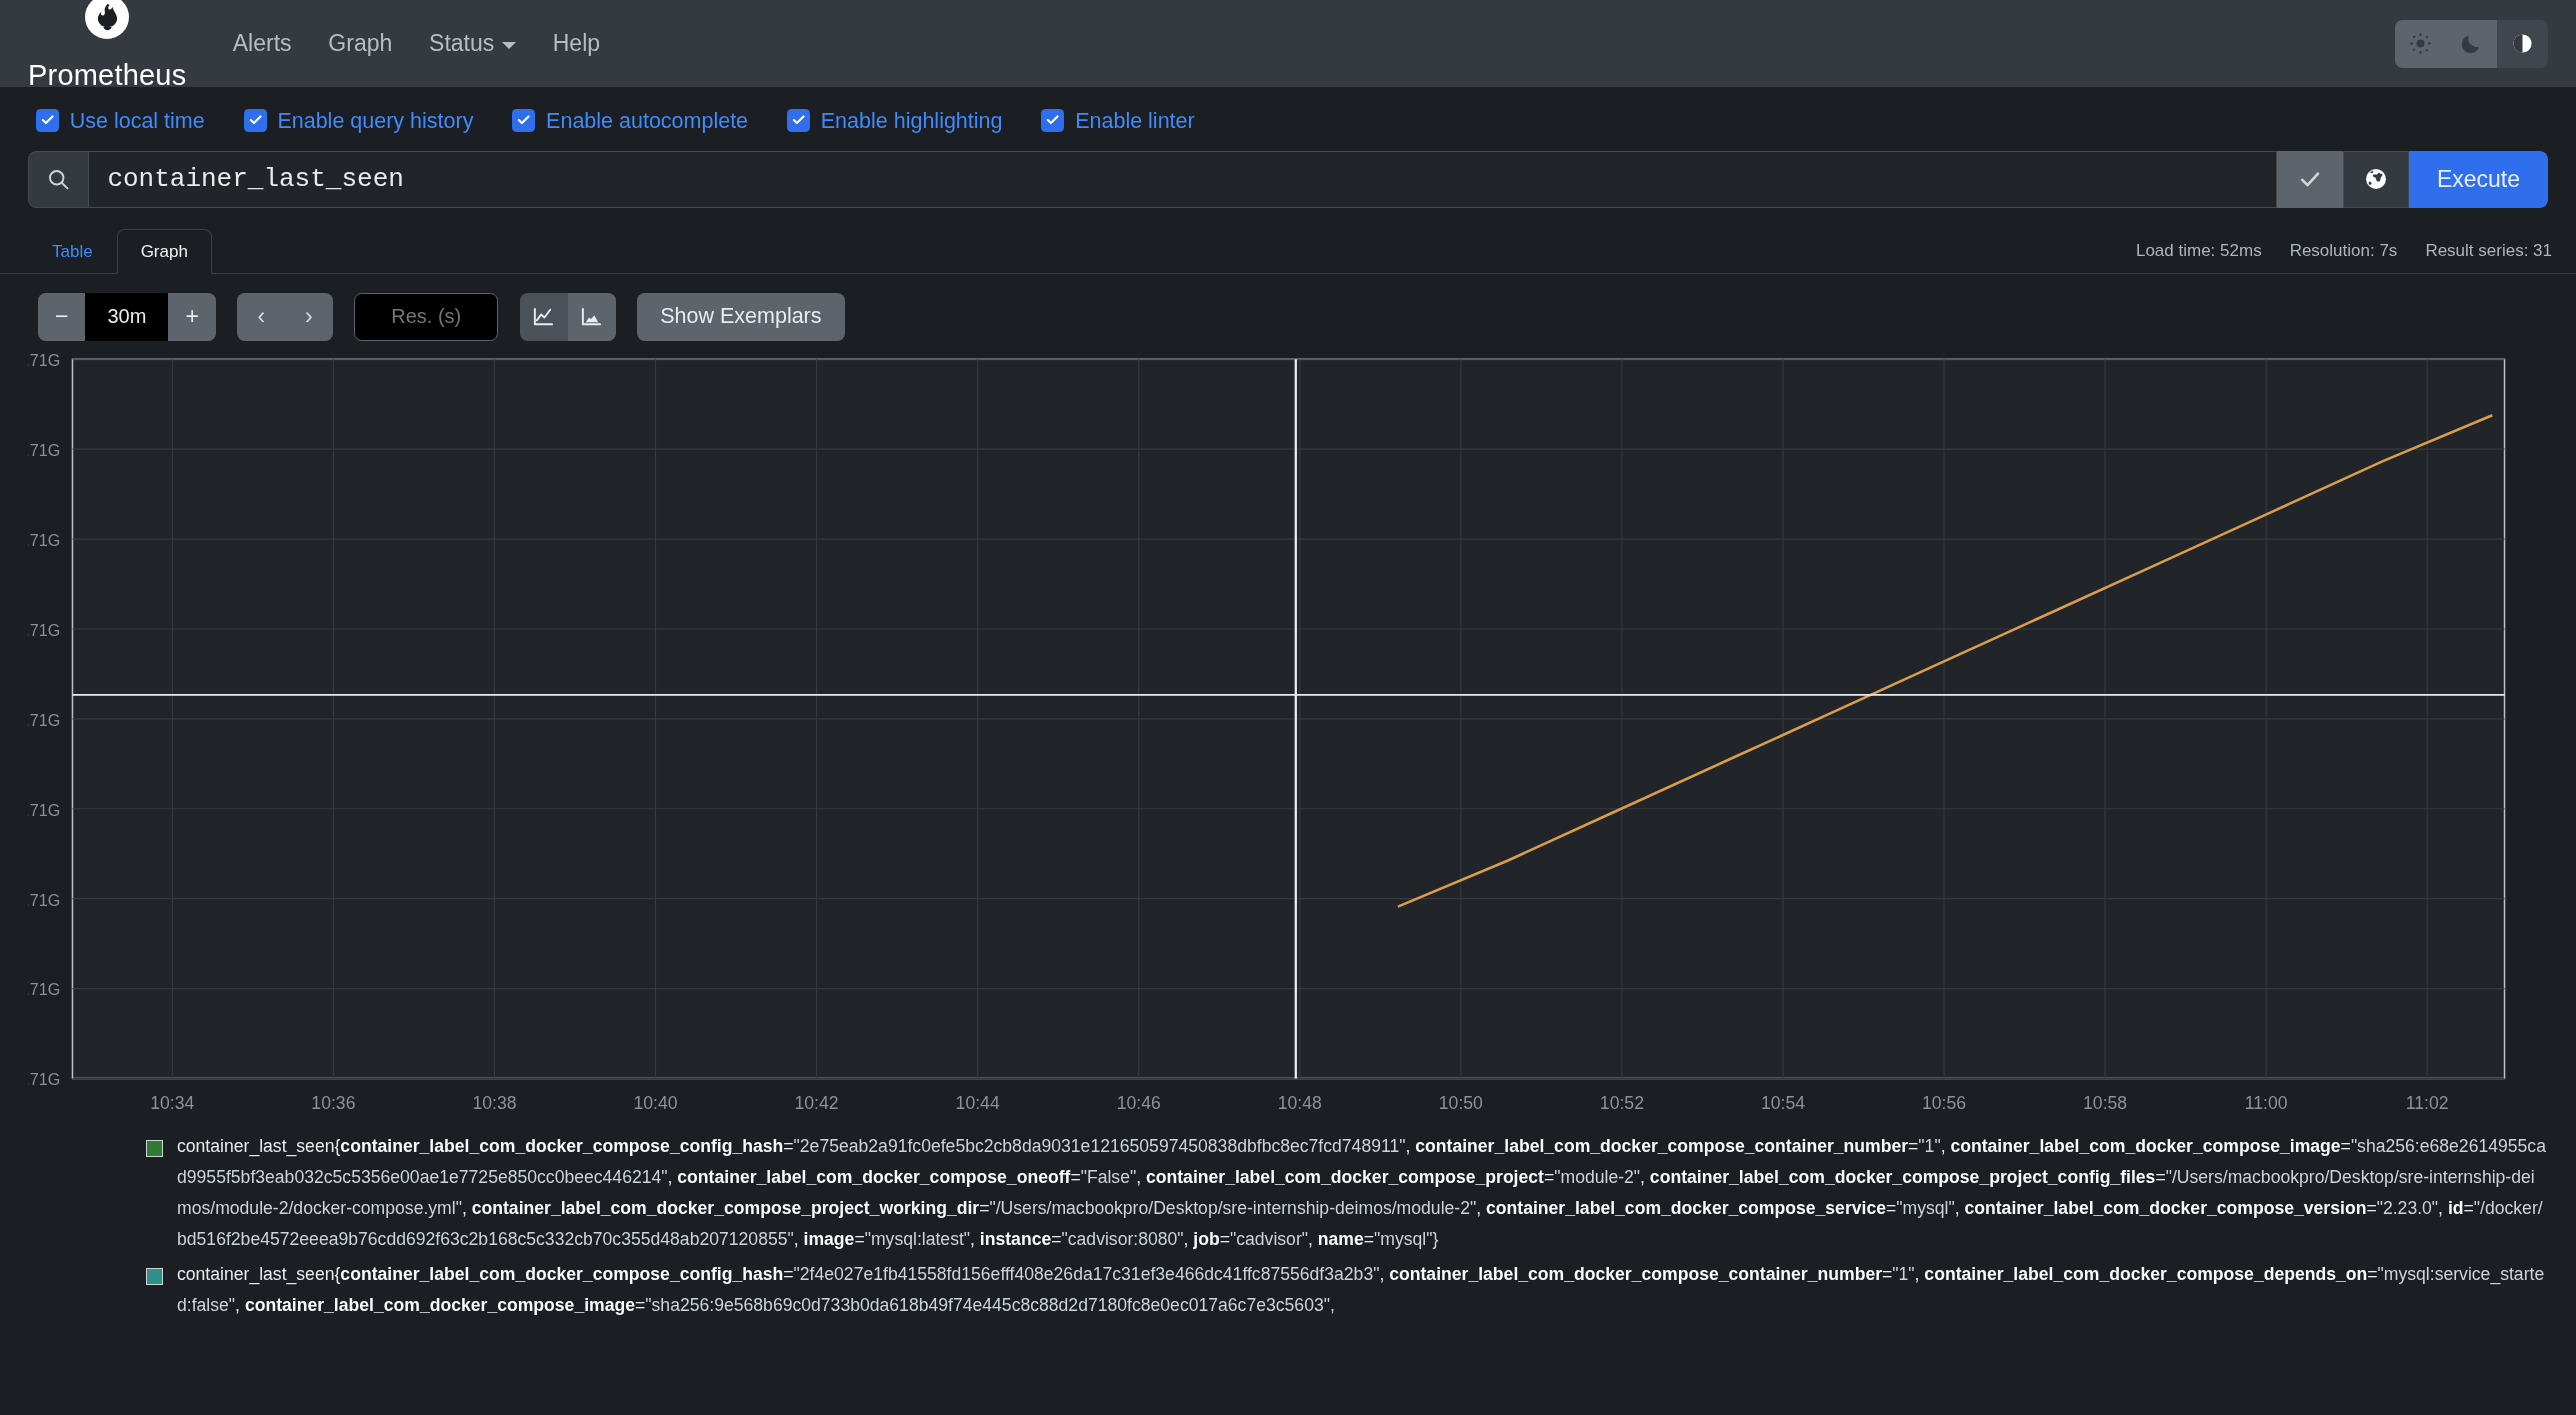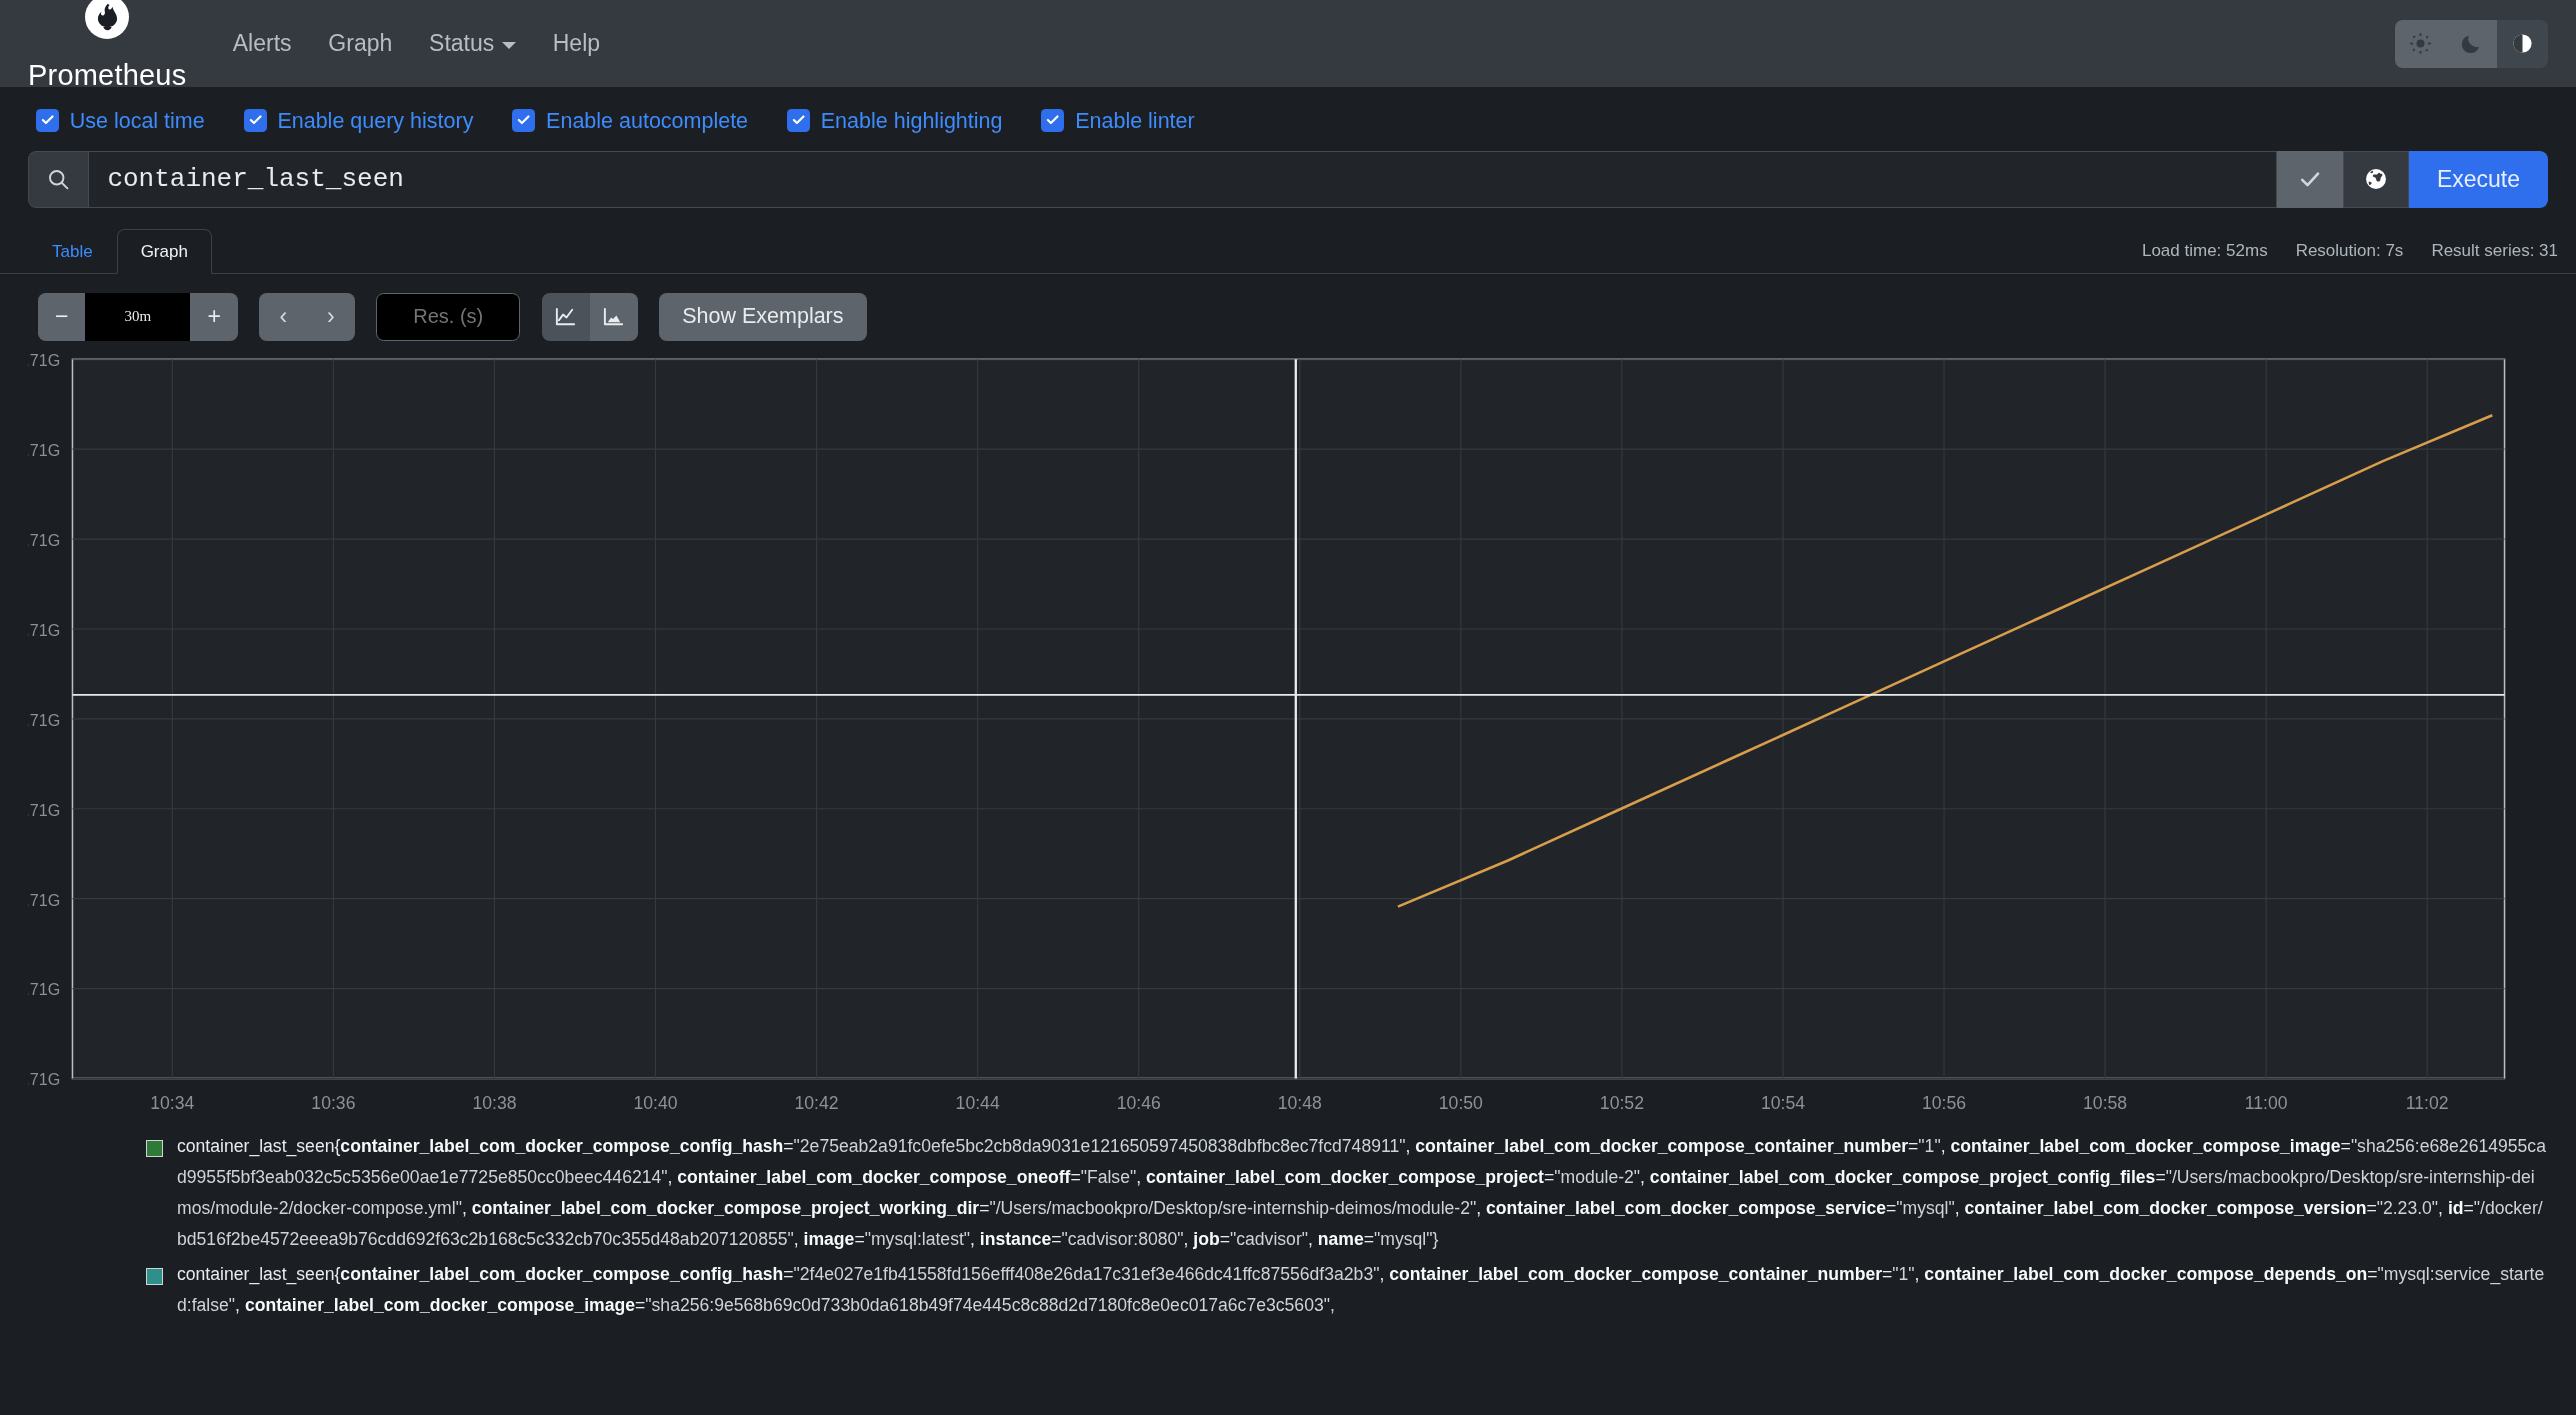--- a/index.html
+++ b/index.html
@@ -106,38 +106,38 @@
     font-size: 17px; padding: 12.3px 23px 10.7px 23px;
     color: #3d8bfd; cursor: pointer;
     border: 0.8px solid transparent; border-radius: 7.7px 7.7px 0 0;
     margin-bottom: -0.8px;
   }
   .tab.active {
     color: #f1f3f5; background: #1b1f23;
     border-color: #3a4046 #3a4046 #1b1f23 #3a4046;
   }
   .meta-row {
-    position: absolute; right: 18px; bottom: 12.3px;
+    position: absolute; right: 24px; bottom: 12.3px;
     display: flex; gap: 28px; font-size: 17px; color: #adb5bd;
   }
 
   
   .controls {
     display: flex; align-items: center; gap: 21.5px;
     padding: 18.4px 28px 7.7px 38px;
   }
   .grp { display: flex; align-items: stretch; border-radius: 7.7px; overflow: hidden; height: 48px; }
   .btn-g {
     background: #5d646b; color: #e9ecef; border: none; cursor: pointer;
     font-size: 23px; display: flex; align-items: center; justify-content: center;
     font-family: inherit; padding: 0 17px;
   }
   .range-val {
-    background: #000; color: #e9ecef; border: none; width: 105px;
-    text-align: center; font-size: 15px; font-family: Liberation Serif, serif; outline: none;
+    background: #000; color: #e9ecef; border: none; width: 83px;
+    text-align: center; font-size: 20px; font-family: Liberation Sans, sans-serif; outline: none;
   }
   .endtime-in {
     background: #000; border: none; width: 379px; text-align: center;
     color: #8a9199; font-size: 20px; font-family: inherit; outline: none;
   }
   .arrow { padding: 0 20px; font-size: 23px; color: #d7dbdf; }
   .res-in {
     background: #000; border: 0.8px solid #5d646b; border-radius: 7.7px;
     width: 144px; height: 48px; text-align: center;
     color: #8a9199; font-size: 20px; font-family: inherit; outline: none;

